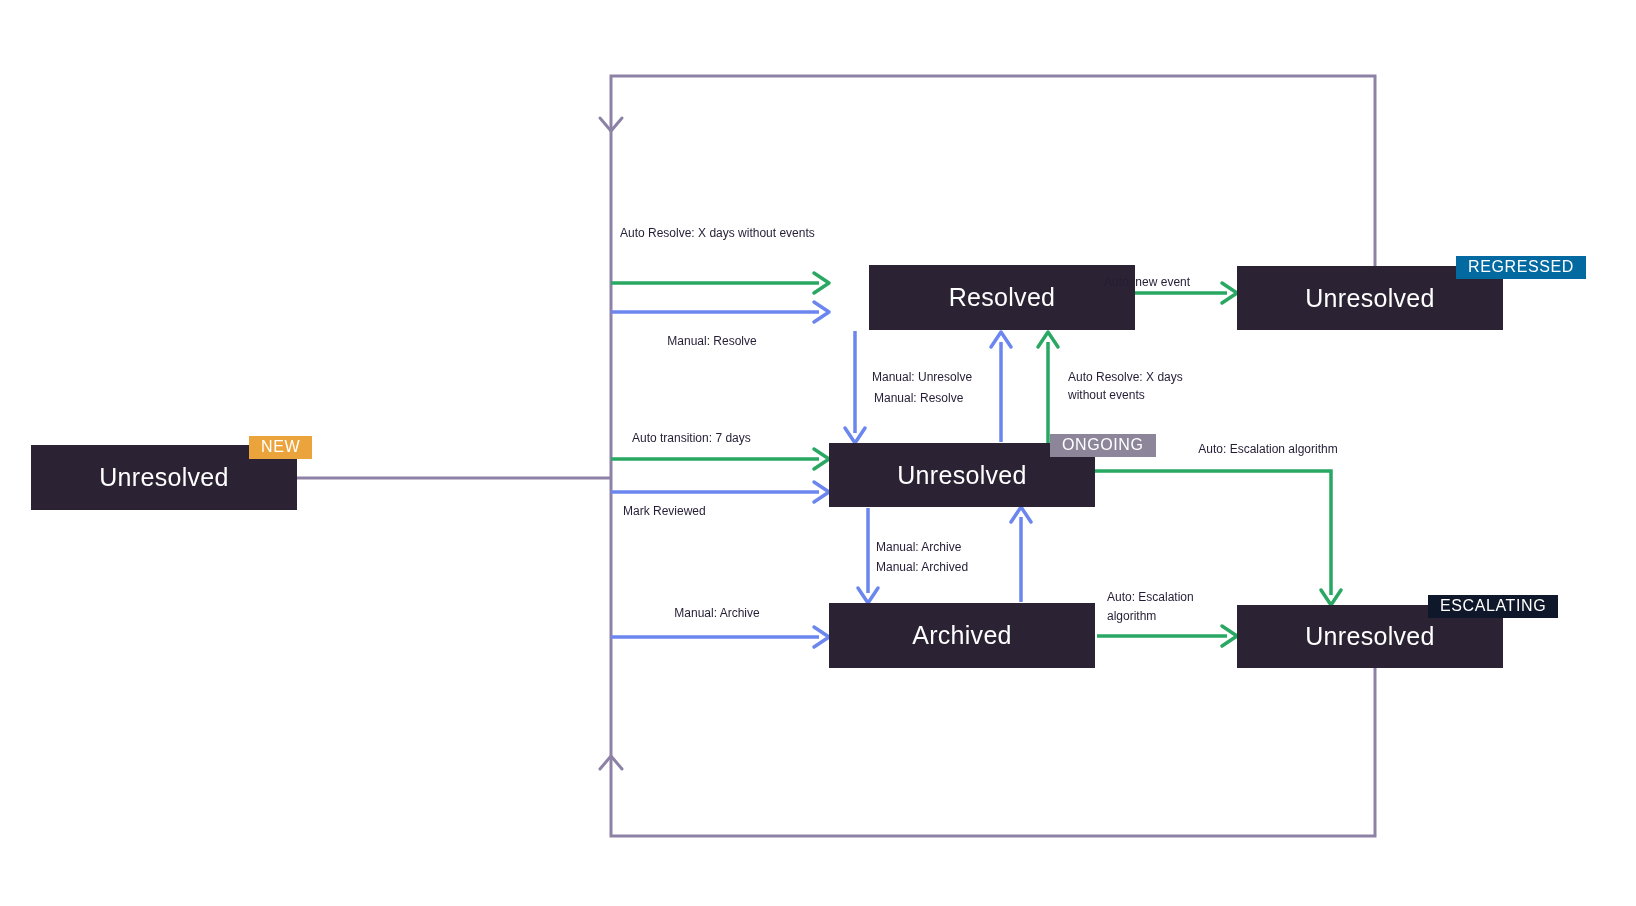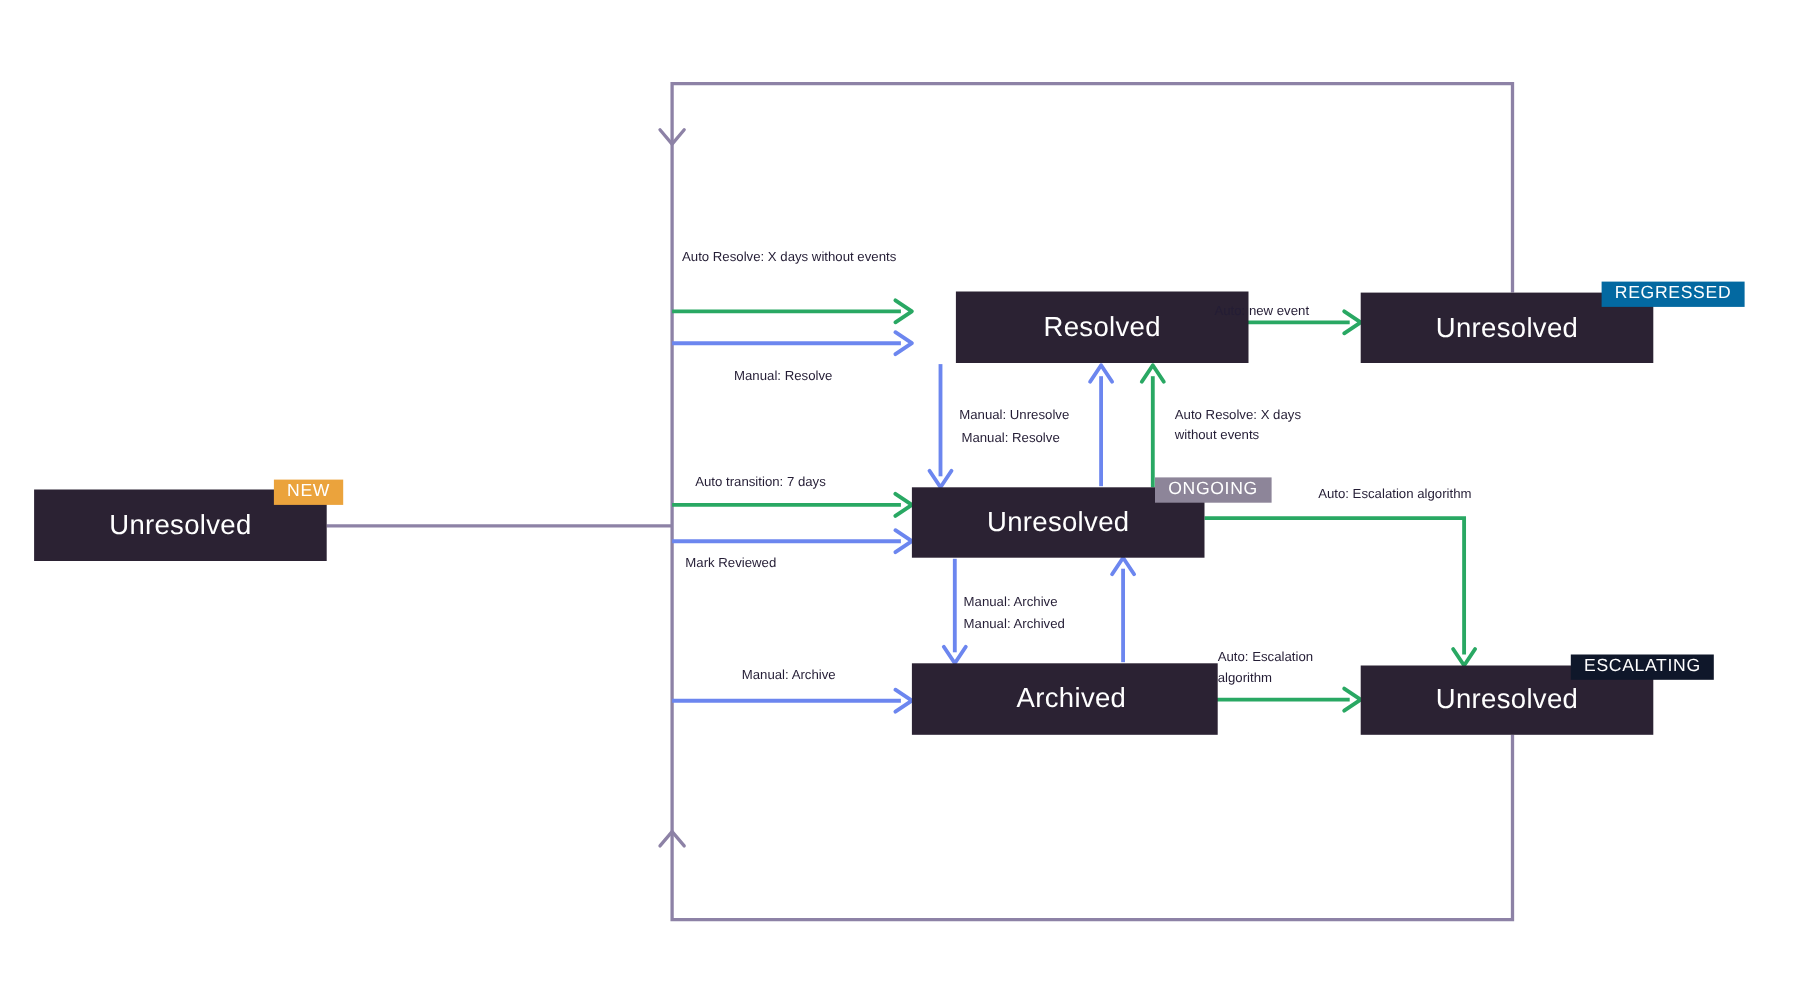--- a/index.html
+++ b/index.html
@@ -13,21 +13,21 @@
     display:flex;align-items:center;justify-content:center;
     font-size:25px;font-weight:500;letter-spacing:0.3px;
   }
   .badge{
     position:absolute;color:#ffffff;font-size:16px;font-weight:500;
     letter-spacing:0.6px;padding:2px 12px 3px;white-space:nowrap;z-index:3;
   }
   #state-new        {left:31px;  top:445px; width:266px; height:65px;}
   #state-resolved   {left:829px; top:265px; width:266px; height:65px;margin-left:40px;}
   #state-ongoing    {left:829px; top:443px; width:266px; height:64px;}
-  #state-archived   {left:829px; top:603px; width:266px; height:65px;padding-left:12px;}
+  #state-archived   {left:829px; top:603px; width:266px; height:65px;}
   #state-regressed  {left:1237px;top:266px; width:266px; height:64px;}
   #state-escalating {left:1237px;top:605px; width:266px; height:63px;}
   #badge-new       {left:218px;top:-9px; background:#EBA33C;text-align:right;}
   #badge-ongoing   {left:221px;top:-9px; background:#8D8599;}
   #badge-regressed {left:219px;top:-10px;background:#0369a1;}
   #badge-escalating{left:191px;top:-10px;background:#0f172a;}
   .elabel{
     position:absolute;font-size:12px;font-weight:500;color:#241D35;
     line-height:18.5px;z-index:2;
   }

